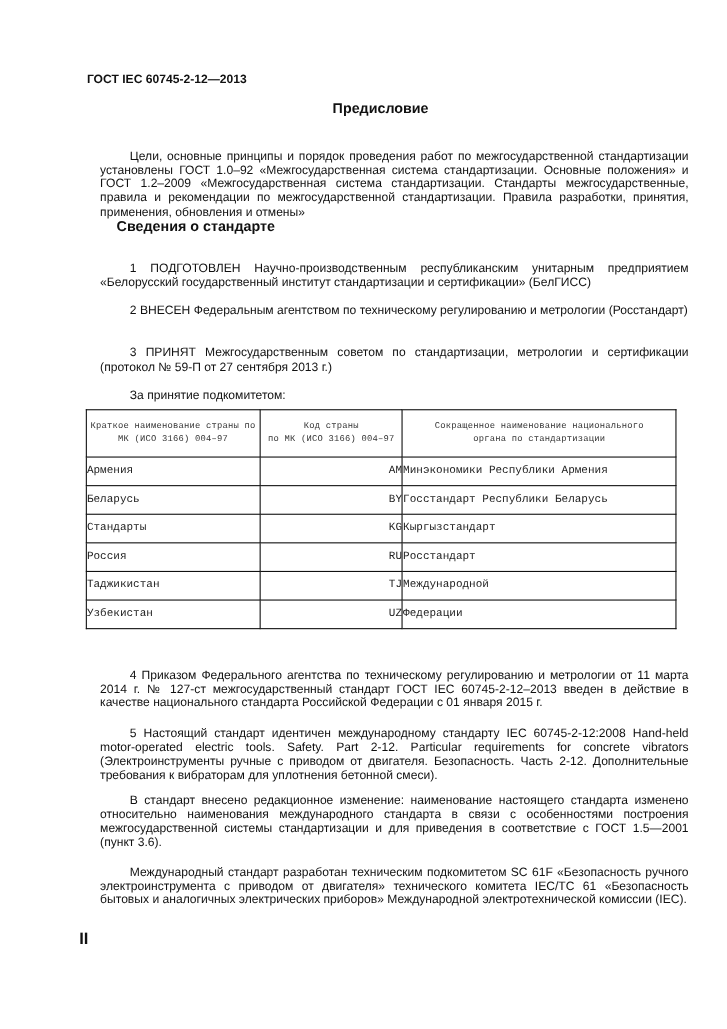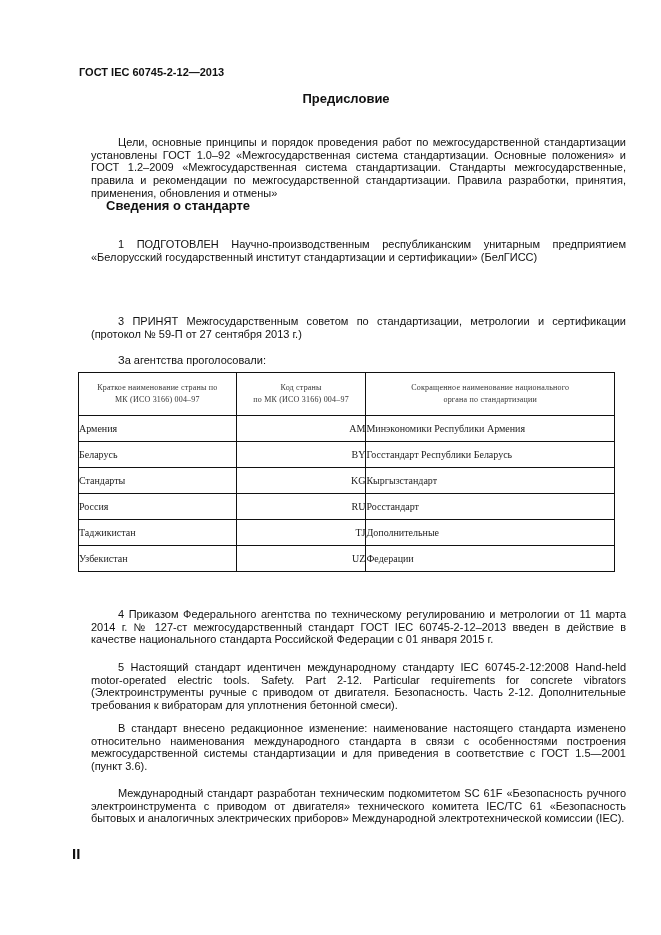--- a/index.html
+++ b/index.html
@@ -52,21 +52,21 @@
     text-indent: 27px;
     margin: 12px;
   }
   .para.last-left { text-align-last: left; }
 
   table.vote {
     position: absolute;
     left: 78px; top: 372px;
     width: 537px;
     border-collapse: collapse;
-    font-family: Liberation Serif, serif;
+    font-family: Liberation Mono, monospace;
   }
   table.vote th, table.vote td {
     border: 1.5px solid #111111;
     padding: 0;
   }
   table.vote th {
     height: 42px;
     font-size: 8px;
     font-weight: normal;
     line-height: 12px;
@@ -103,24 +103,25 @@
   <div class="running-head">ГОСТ IEC 60745-2-12—2013</div>
 
   <div class="title">Предисловие</div>
 
   <p class="para last-left" style="top:124px;">Цели, основные принципы и порядок проведения работ по межгосударственной стандартизации установлены ГОСТ 1.0–92 «Межгосударственная система стандартизации. Основные положения» и ГОСТ 1.2–2009 «Межгосударственная система стандартизации. Стандарты межгосударственные, правила и рекомендации по межгосударственной стандартизации. Правила разработки, принятия, применения, обновления и отмены»</p>
 
   <div class="section-title">Сведения о стандарте</div>
 
   <p class="para last-left" style="top:226px;">1 ПОДГОТОВЛЕН Научно-производственным республиканским унитарным предприятием «Белорусский государственный институт стандартизации и сертификации» (БелГИСС)</p>
 
+  <p class="para last-left" style="top:264px;">2 ВНЕСЕН Федеральным агентством по техническому регулированию и метрологии (Росстандарт)</p>
 
   <p class="para last-left" style="top:303px;">3 ПРИНЯТ Межгосударственным советом по стандартизации, метрологии и сертификации (протокол № 59-П от 27 сентября 2013 г.)</p>
 
-  <p class="para last-left" style="top:342px;">За агентства проголосовали:</p>
+  <p class="para last-left" style="top:342px;">За принятие подкомитетом:</p>
 
   <table class="vote">
     <colgroup>
       <col class="col1">
         <col class="col2">
         <col class="col3">
     </colgroup>
     <thead>
       <tr>
         <th>
@@ -154,21 +155,21 @@
         <td class="c3">Кыргызстандарт</td>
       </tr>
       <tr>
         <td class="c1">Россия</td>
         <td class="c2">RU</td>
         <td class="c3">Росстандарт</td>
       </tr>
       <tr>
         <td class="c1">Таджикистан</td>
         <td class="c2">TJ</td>
-        <td class="c3">Дополнительные</td>
+        <td class="c3">Международной</td>
       </tr>
       <tr>
         <td class="c1">Узбекистан</td>
         <td class="c2">UZ</td>
         <td class="c3">Федерации</td>
       </tr>
     </tbody>
   </table>
 
   <p class="para last-left" style="top:596px;">4 Приказом Федерального агентства по техническому регулированию и метрологии от 11 марта 2014 г. № 127-ст межгосударственный стандарт ГОСТ IEC 60745-2-12–2013 введен в действие в качестве национального стандарта Российской Федерации с 01 января 2015 г.</p>

